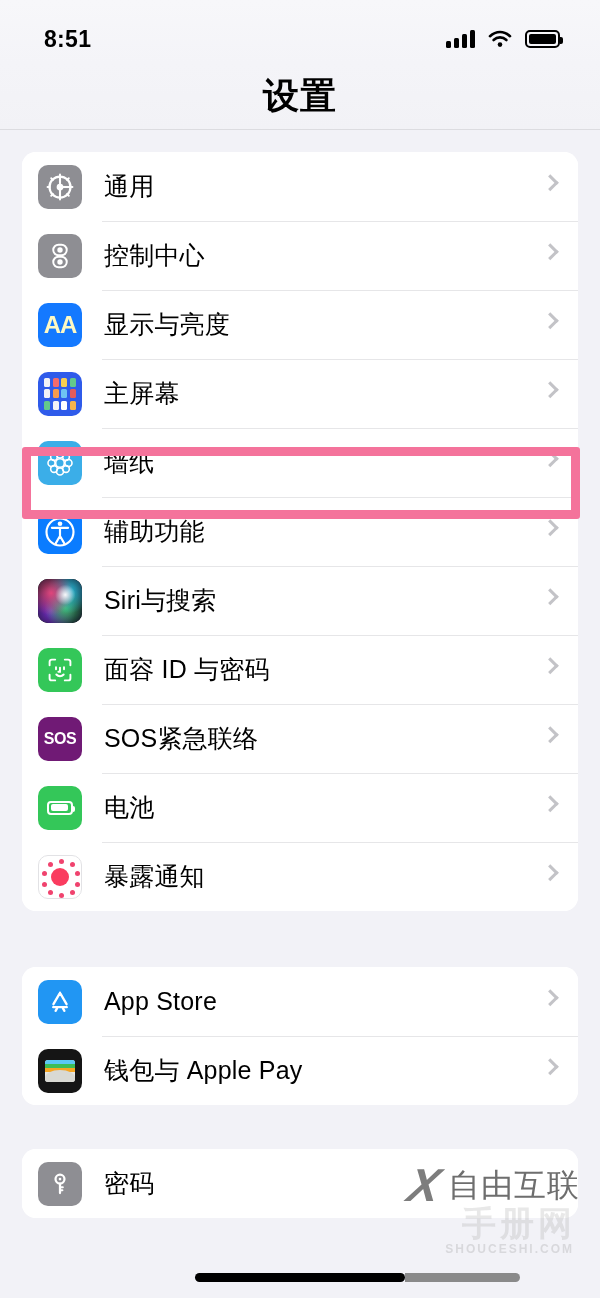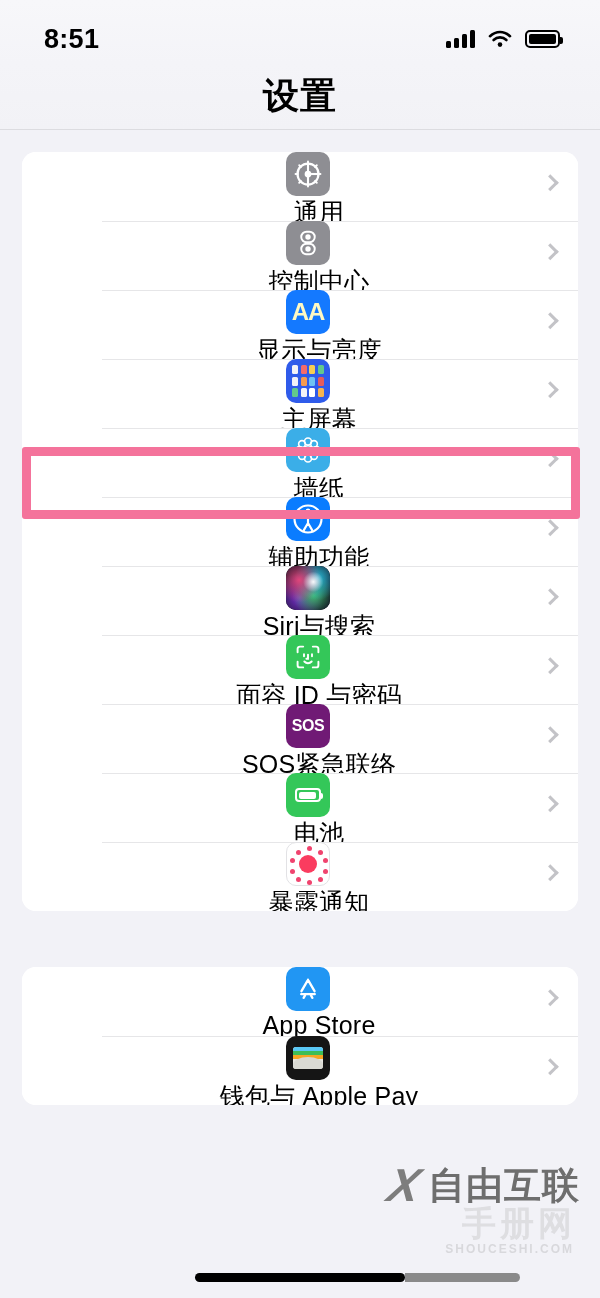--- a/index.html
+++ b/index.html
@@ -11,21 +11,21 @@
     position:relative;
   }
 
   
   .statusbar{
     height:64px;
     display:flex; align-items:center; justify-content:space-between;
     padding:14px 40px 0 44px;
     background:linear-gradient(180deg,#F7F7FA 0%, #F4F4F8 100%);
   }
-  .sb-time{ font-size:27px; font-weight:700; color:#000; letter-spacing:.3px;}
+  .sb-time{ font-size:23px; font-weight:700; color:#000; letter-spacing:.3px;}
   .sb-right{ display:flex; align-items:center; gap:13px;}
   .bars{ display:flex; align-items:flex-end; gap:3px; height:18px;}
   .bars i{ display:block; width:5px; background:#000; border-radius:1.5px;}
   .bars i:nth-child(1){height:7px}
   .bars i:nth-child(2){height:10px}
   .bars i:nth-child(3){height:14px}
   .bars i:nth-child(4){height:18px}
   .battery{ width:35px; height:18px; border:2px solid #000; border-radius:5px; padding:2px; position:relative;}
   .battery::after{content:""; position:absolute; right:-5px; top:5px; width:3px; height:7px; background:#000; border-radius:0 2px 2px 0;}
   .battery span{display:block; height:100%; background:#000; border-radius:2px;}
@@ -50,21 +50,20 @@
   .group.g1{ margin-top:22px; }
   .group.g2{ margin-top:56px; }
   .group.g3{ margin-top:44px; }
 
   .row{
     display:flex; align-items:center;
     height:69px;
     padding-left:16px;
     position:relative;
     background:#fff;
-    flex-direction:column;
   }
   .row + .row::before{
     content:""; position:absolute; left:80px; right:0; top:0; height:1px; background:#E6E6E8;
   }
   .ico{
     width:44px; height:44px; border-radius:10px;
     flex:0 0 44px;
     display:flex; align-items:center; justify-content:center;
     position:relative; overflow:hidden;
   }
@@ -135,21 +134,21 @@
   }
 
   
   .watermark{
     position:absolute; right:14px; bottom:38px;
     width:260px; height:106px;
     pointer-events:none; z-index:6;
   }
   .wm-main{ position:absolute; right:6px; top:8px; display:flex; align-items:center; gap:8px;}
   .wm-x{ font-size:46px; font-weight:900; font-style:italic; color:#7D7D7D; line-height:1; transform:skewX(-12deg);}
-  .wm-cn{ font-size:37px; font-weight:700; color:#6E6E6E; letter-spacing:1px; line-height:1;}
+  .wm-cn{ font-size:32px; font-weight:400; color:#6E6E6E; letter-spacing:1px; line-height:1;}
   .wm-ghost{ position:absolute; right:10px; top:52px; font-size:34px; font-weight:900; color:rgba(150,150,150,.22); letter-spacing:4px; line-height:1;}
   .wm-url{ position:absolute; right:12px; top:88px; font-size:12px; font-weight:700; color:rgba(150,150,150,.28); letter-spacing:2px;}
 
   
   .home-ind{
     position:absolute; left:50%; transform:translateX(-50%);
     bottom:16px; width:210px; height:9px;
     background:#000; border-radius:5px; z-index:7;
   }
   .home-ind::after{
@@ -364,20 +363,33 @@
             <div class="s s3"></div>
           <div class="pocket"></div>
         </div>
       </div>
 
       <div class="label">钱包与 Apple Pay</div>
       <div class="chev"></div>
     </div>
   </div>
 
+  <div class="group g3">
+    <div class="row">
+      <div class="ico ic-password">
+        <svg viewBox="0 0 40 40" width="28" height="28">
+          <circle cx="20" cy="13" r="6.4" fill="none" stroke="#fff" stroke-width="3.2"></circle>
+          <circle cx="20" cy="13" r="1.9" fill="#fff"></circle>
+          <path d="M20 19.4V33" stroke="#fff" stroke-width="3.2" stroke-linecap="round"></path>
+          <path d="M20 24.6h4M20 29h3.4" stroke="#fff" stroke-width="3" stroke-linecap="round"></path>
+        </svg>
+      </div>
+      <div class="label">密码</div>
+    </div>
+  </div>
 </div>
 
 <div class="highlight"></div>
 
 <div class="watermark">
   <div class="wm-main">
     <span class="wm-x">X</span>
     <span class="wm-cn">自由互联</span>
   </div>
   <div class="wm-ghost">手册网</div>

